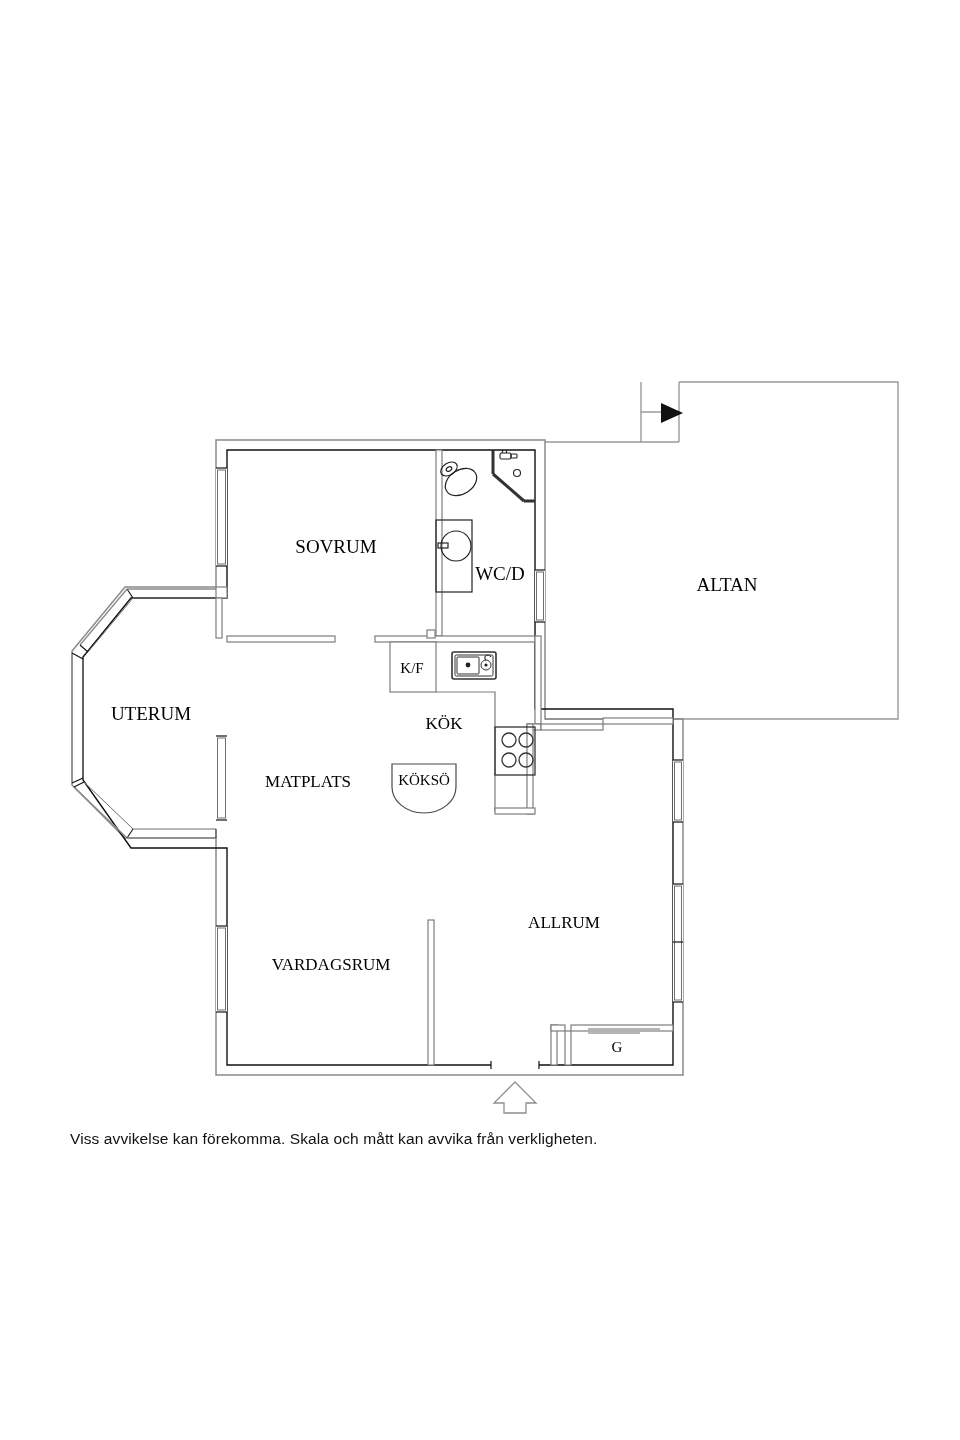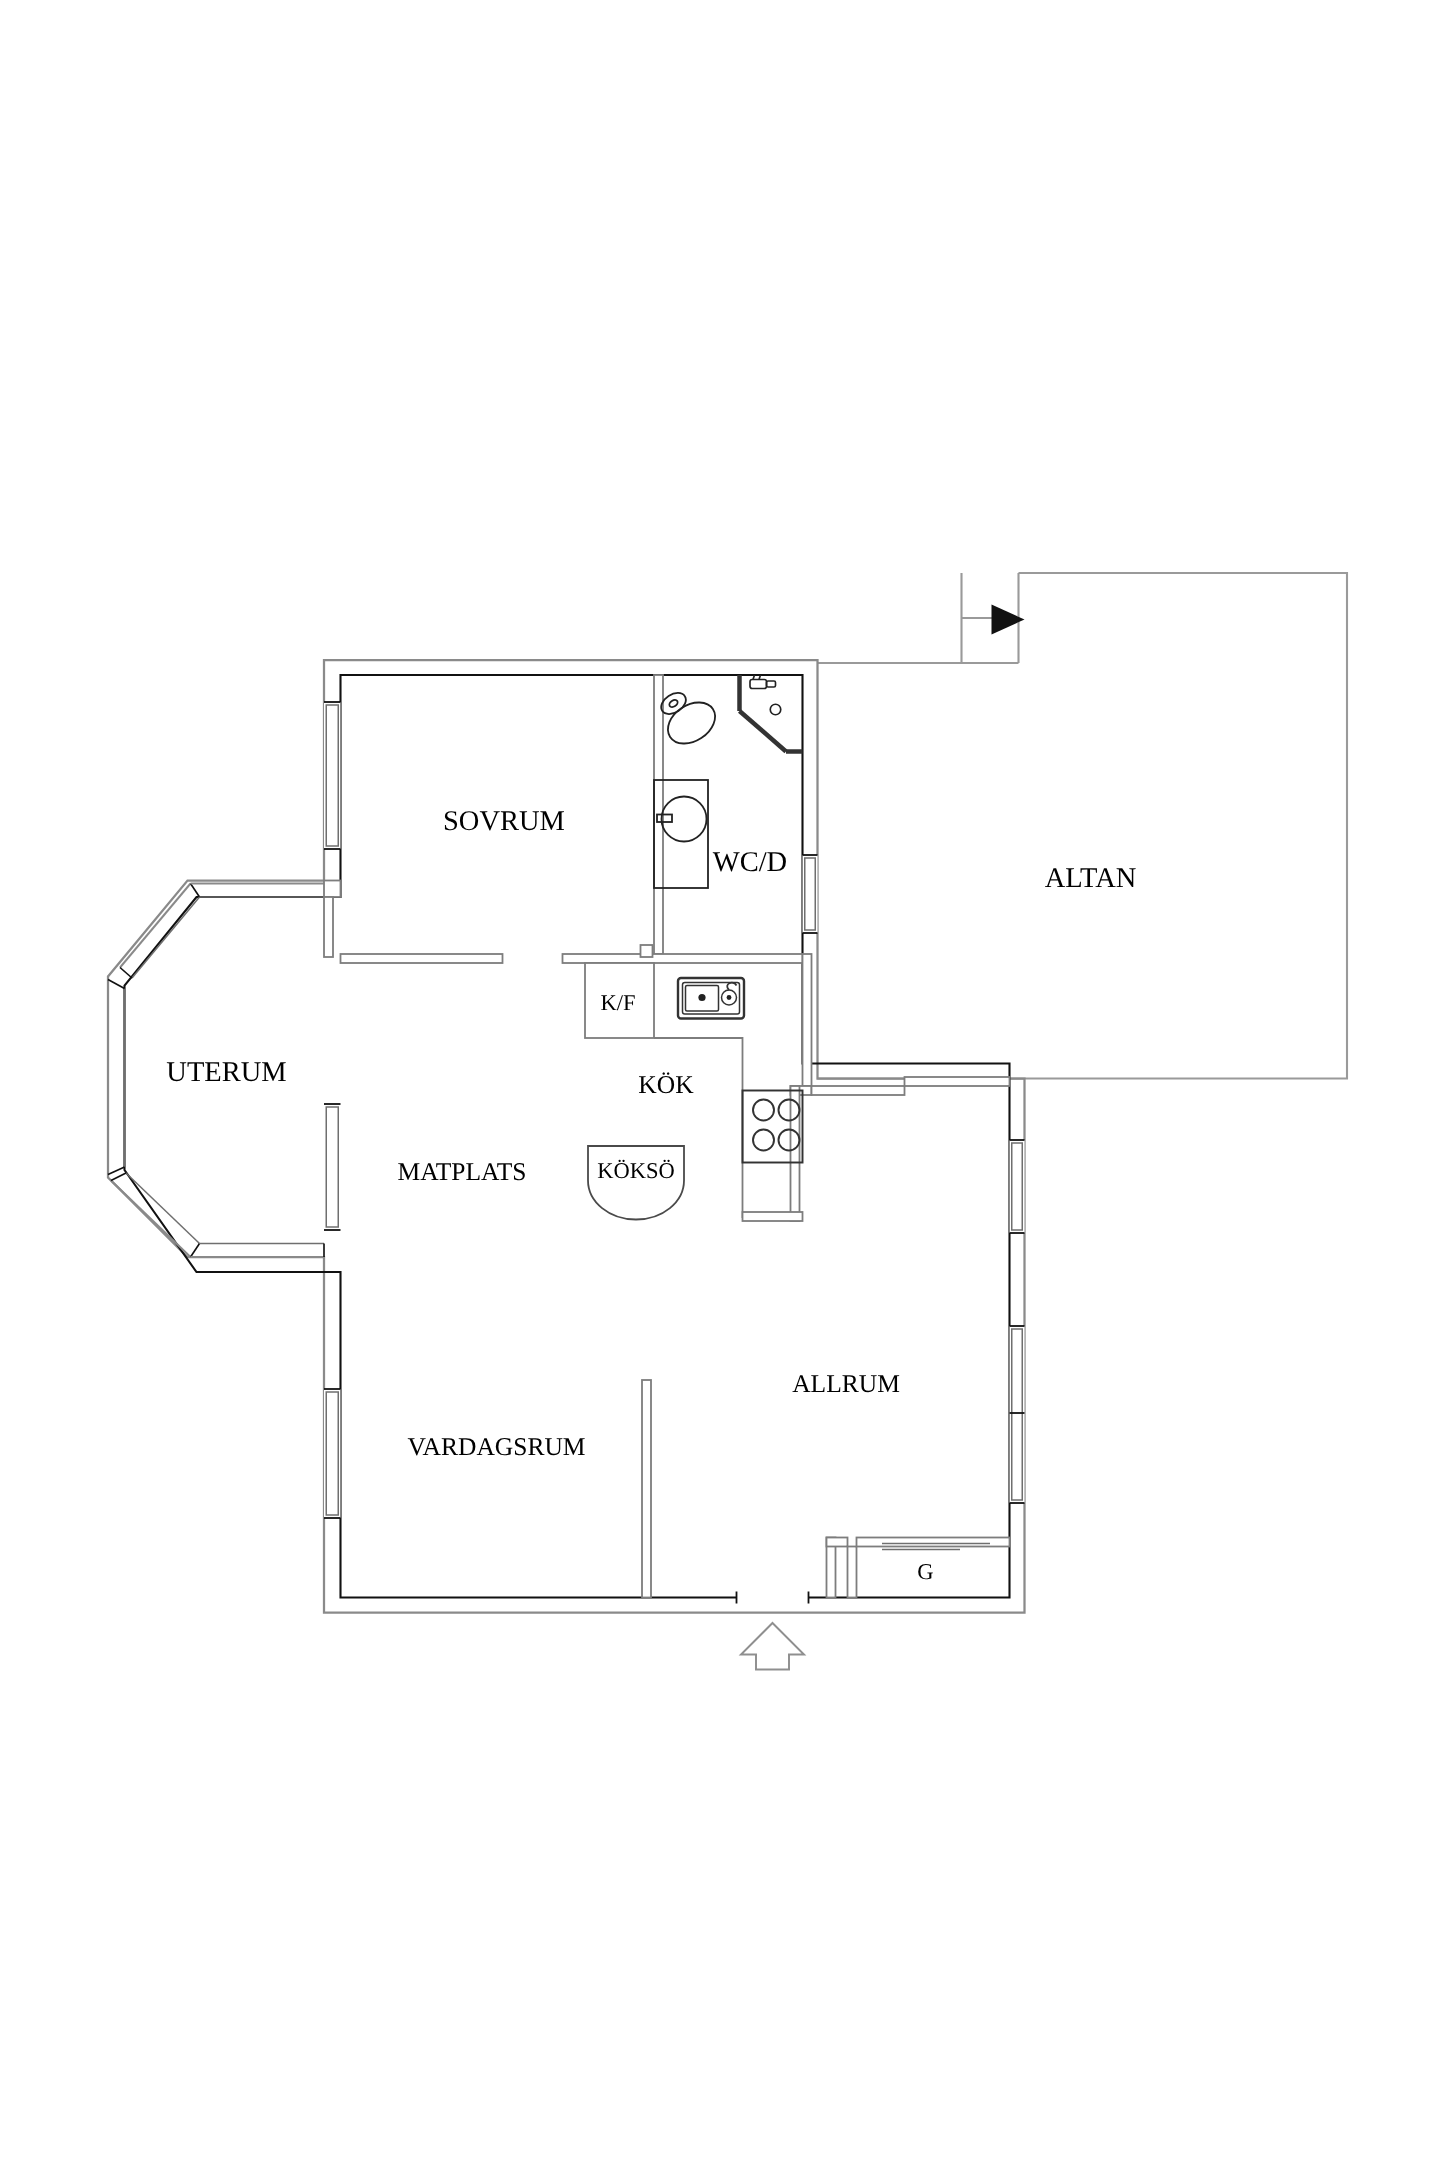--- a/index.html
+++ b/index.html
@@ -256,14 +256,15 @@
       <text class="rm-label mid" x="444" y="713">KÖK</text>
       <text class="rm-label mid" x="308" y="771">MATPLATS</text>
       <text class="rm-label small" x="424" y="770">KÖKSÖ</text>
       <text class="rm-label mid" x="564" y="912">ALLRUM</text>
       <text class="rm-label mid" x="331" y="954">VARDAGSRUM</text>
       <text class="rm-label small" x="617" y="1037">G</text>
     </g>
 
   </svg>
 
+  <div class="disclaimer">Viss avvikelse kan förekomma. Skala och mått kan avvika från verkligheten.</div>
 
 </div>
 
 </body></html>

